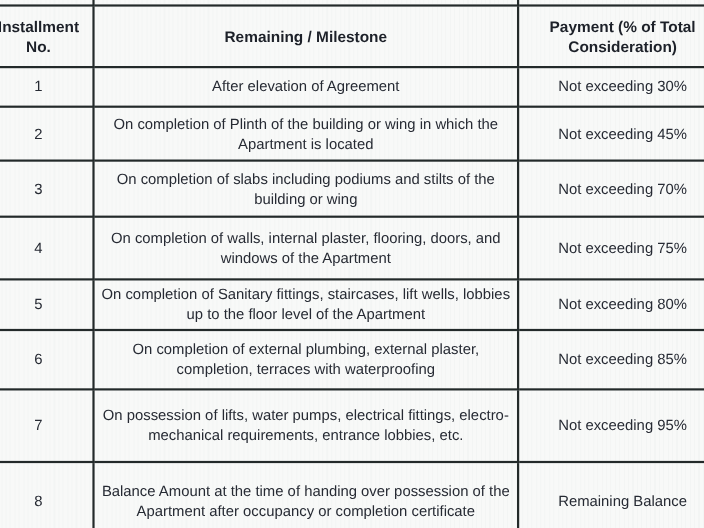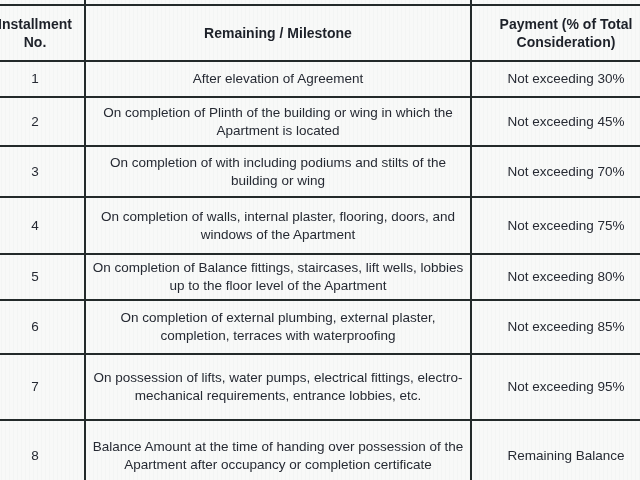--- a/index.html
+++ b/index.html
@@ -89,33 +89,33 @@
     </tr>
 
     <tr class="row-2">
       <td>2</td>
       <td>On completion of Plinth of the building or wing in which the Apartment is located</td>
       <td>Not exceeding 45%</td>
     </tr>
 
     <tr class="row-3">
       <td>3</td>
-      <td>On completion of with including podiums and stilts of the building or wing</td>
+      <td>On completion of slabs including podiums and stilts of the building or wing</td>
       <td>Not exceeding 70%</td>
     </tr>
 
     <tr class="row-4">
       <td>4</td>
       <td>On completion of walls, internal plaster, flooring, doors, and windows of the Apartment</td>
       <td>Not exceeding 75%</td>
     </tr>
 
     <tr class="row-5">
       <td>5</td>
-      <td>On completion of Balance fittings, staircases, lift wells, lobbies up to the floor level of the Apartment</td>
+      <td>On completion of Sanitary fittings, staircases, lift wells, lobbies up to the floor level of the Apartment</td>
       <td>Not exceeding 80%</td>
     </tr>
 
     <tr class="row-6">
       <td>6</td>
       <td>On completion of external plumbing, external plaster, completion, terraces with waterproofing</td>
       <td>Not exceeding 85%</td>
     </tr>
 
     <tr class="row-7">

